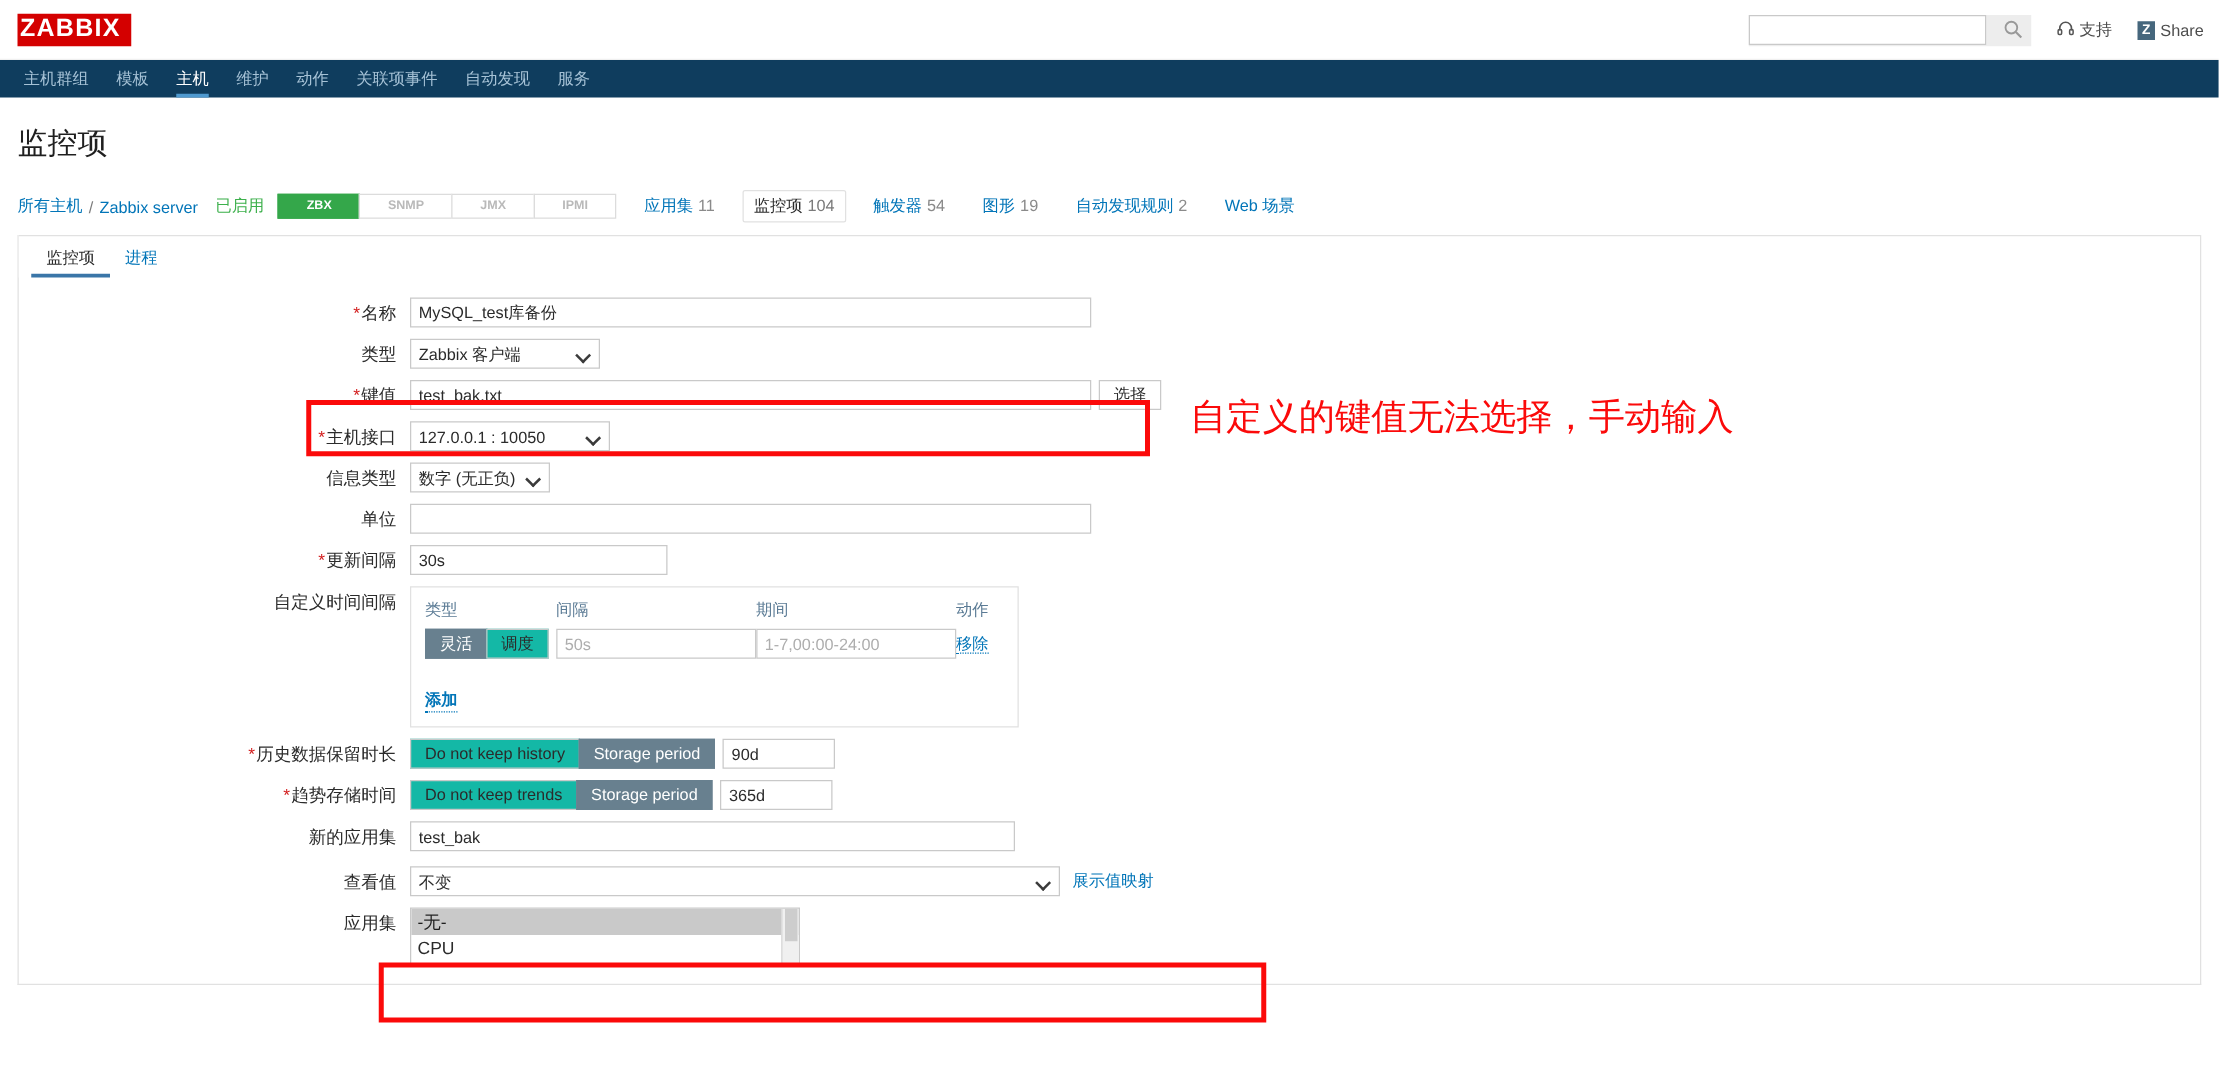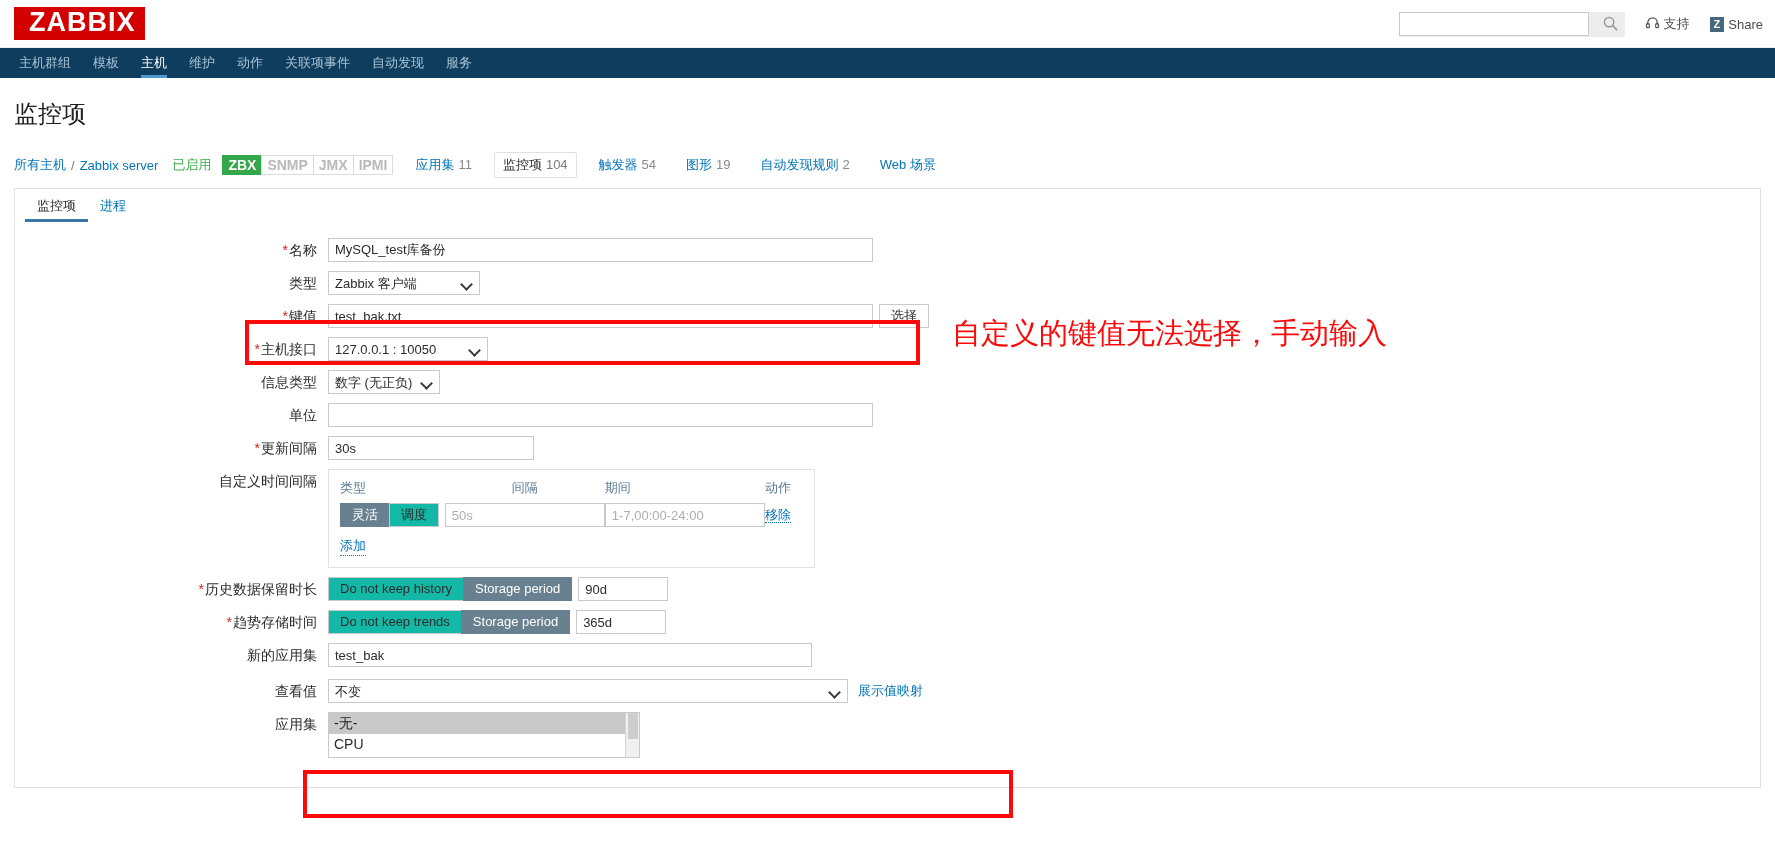--- a/index.html
+++ b/index.html
@@ -19,24 +19,24 @@
     background: #fff;
     display: flex;
     align-items: center;
     position: relative;
     border-bottom: 1px solid #f0f0f0;
   }
   .logo {
     margin-left: 14px;
     background: #d40000;
     color: #fff;
-    font-size: 27px;
+    font-size: 20px;
     font-weight: bold;
     letter-spacing: 1px;
-    padding: 2px 9px 4px 15px;
+    padding: 2px 9px 4px 2px;
     line-height: 1;
     font-family: "Liberation Sans", sans-serif;
   }
   .mainnav { display: flex; align-items: center; margin-left: 26px; height: 48px; }
   .mainnav .mi {
     font-size: 16px;
     color: #4d4d4d;
     padding: 0 14px;
     line-height: 48px;
     cursor: pointer;
@@ -119,22 +119,22 @@
     padding: 6px 0 10px 0;
     font-size: 13px;
     flex-wrap: nowrap;
     white-space: nowrap;
   }
   .bc-link { color: #0275b8; cursor: pointer; }
   .bc-sep { color: #7c7c7c; margin: 0 5px; }
   .bc-enabled { color: #3db04c; margin-left: 14px; cursor: pointer; }
   .proto-group { display: flex; margin-left: 12px; }
   .proto {
-    font-size: 14px; font-weight: bold;
-    padding: 2px 5px; line-height: 14px;
+    font-size: 10px; font-weight: bold;
+    padding: 2px 22px; line-height: 14px;
     border: 1px solid #dcdcdc;
     color: #b9b9b9;
     background: #fff;
     margin-left: -1px;
     cursor: pointer;
   }
   .proto.on { background: #34a74a; border-color: #34a74a; color: #fff; }
   .bc-tab {
     margin-left: 14px; padding: 3px 8px;
     color: #0275b8; cursor: pointer;
@@ -257,35 +257,35 @@
 
   
   .ivbox {
     border: 1px solid #e1e1e1;
     padding: 9px 11px 11px 11px;
     width: 487px;
     background: #fff;
   }
   .ivhead { display: flex; font-size: 13px; color: #5b7b95; padding-bottom: 6px; }
   .ivhead .c1 { width: 110px; }
-  .ivhead .c2 { width: 168px; text-align: center; }
+  .ivhead .c2 { width: 168px; }
   .ivhead .c3 { width: 168px; }
   .ivhead .c4 { width: 40px; }
   .ivrow { display: flex; align-items: center; }
   .ivrow .c1 { width: 110px; }
   .ivrow .c2 { width: 168px; }
   .ivrow .c3 { width: 168px; }
   .ivrow .c4 { width: 40px; }
   .ivrow input { width: 160px; }
   .ivrow input::placeholder { color: #aeaeae; }
   .dotlink {
     color: #0275b8; font-size: 13px; cursor: pointer;
     border-bottom: 1px dotted #0275b8;
   }
-  .addlink { margin-top: 10px; display: inline-block; }
+  .addlink { margin-top: 24px; display: inline-block; font-weight: bold; }
 
   .vmaplink { color: #0275b8; font-size: 13px; margin-left: 10px; cursor: pointer; }
 
   .i-newapp {
     width: 484px;
     border: 1px solid #3a9a8f;
     outline: 2px solid #cfe6d9;
     outline-offset: 0px;
   }
 

